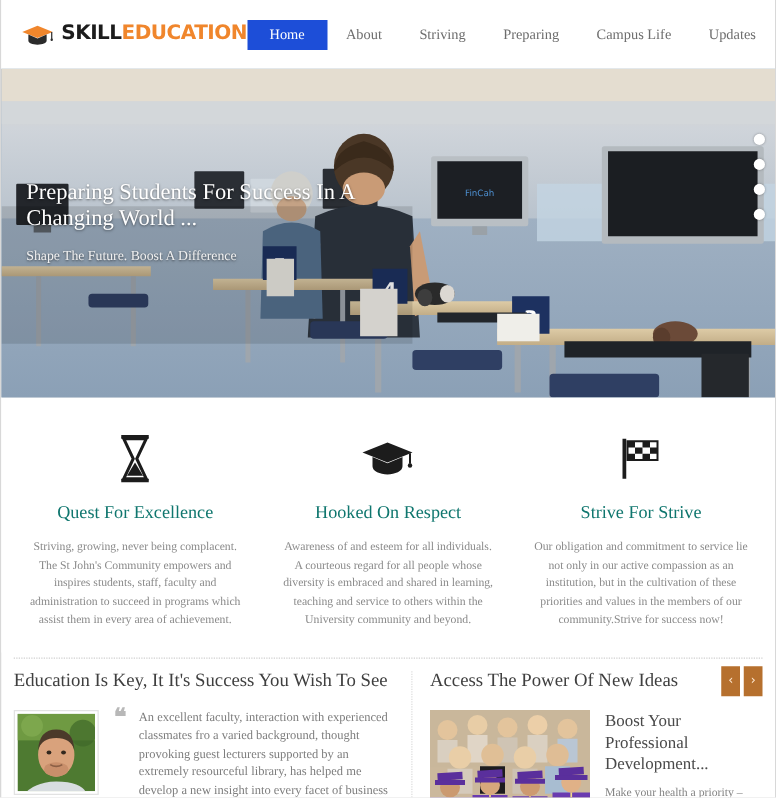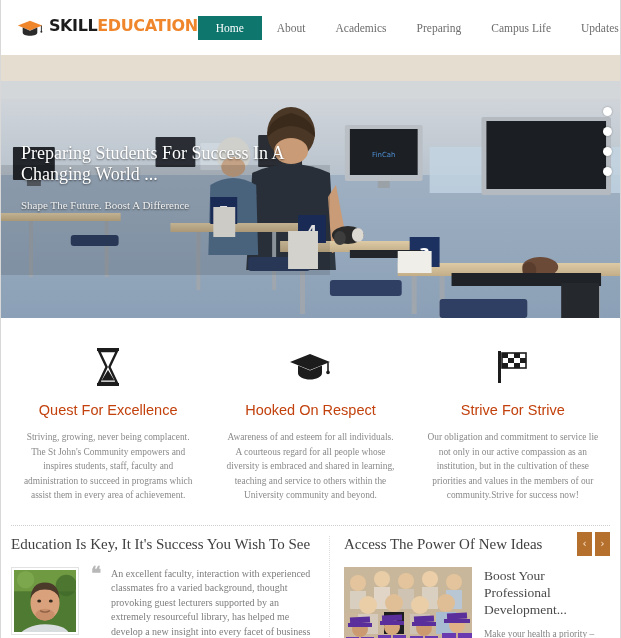--- a/index.html
+++ b/index.html
@@ -46,21 +46,21 @@
   }
   .nav-item {
     font-family: "Liberation Serif", serif;
     font-size: 11.5px;
     color: #6d6d6d;
     padding: 6px 15px;
     white-space: nowrap;
     cursor: pointer;
   }
   .nav-item.active {
-    background: #0f766e;
+    background: #1d4ed8;
     color: #ffffff;
     padding: 6px 18px;
   }
 
   
   .hero {
     position: relative;
     height: 263px;
     overflow: hidden;
     background: #8fa2b4;
@@ -109,23 +109,23 @@
   
   .features {
     display: flex;
     padding: 28px 6px 18px 6px;
     background: #ffffff;
   }
   .feature { flex: 1; text-align: center; padding: 0 14px; }
   .feature-icon { height: 42px; display:flex; align-items:center; justify-content:center; }
   .feature-icon svg { display:block; }
   .feature-title {
-    font-family: Liberation Sans, sans-serif;
+    font-family: Liberation Serif, serif;
     font-size: 14.5px;
-    color: #c2410c;
+    color: #0f766e;
     margin-top: 14px;
     margin-bottom: 12px;
     font-weight: normal;
   }
   .feature-text {
     font-family: "Liberation Serif", serif;
     font-size: 9.4px;
     line-height: 14.5px;
     color: #8a8a8a;
   }
@@ -233,21 +233,21 @@
         <circle cx="30" cy="16.6" r="1.2" fill="#2b2b2b"></circle>
       </svg>
       <span class="logo-text">
         <span class="logo-skill">SKILL</span><span class="logo-education">EDUCATION</span>
       </span>
     </div>
 
     <div class="nav">
       <div class="nav-item active">Home</div>
       <div class="nav-item">About</div>
-      <div class="nav-item">Academics</div>
+      <div class="nav-item">Striving</div>
       <div class="nav-item">Preparing</div>
       <div class="nav-item">Campus Life</div>
       <div class="nav-item">Updates</div>
 
     </div>
   </div>
 
   <div class="hero">
     <svg class="hero-photo" viewBox="0 0 621 263" preserveAspectRatio="none">
       <defs>

